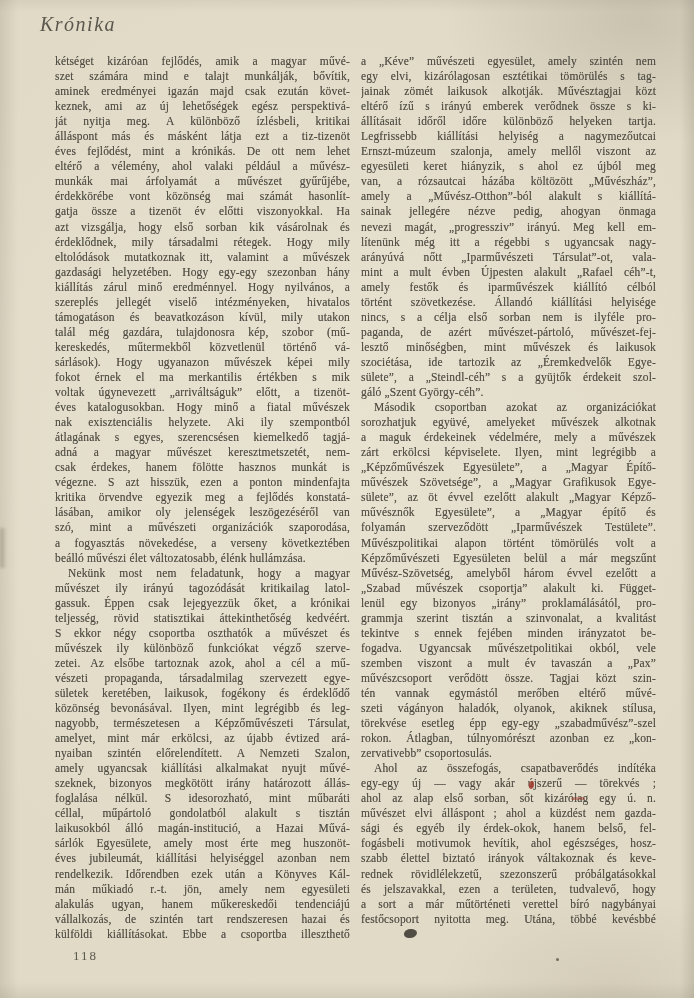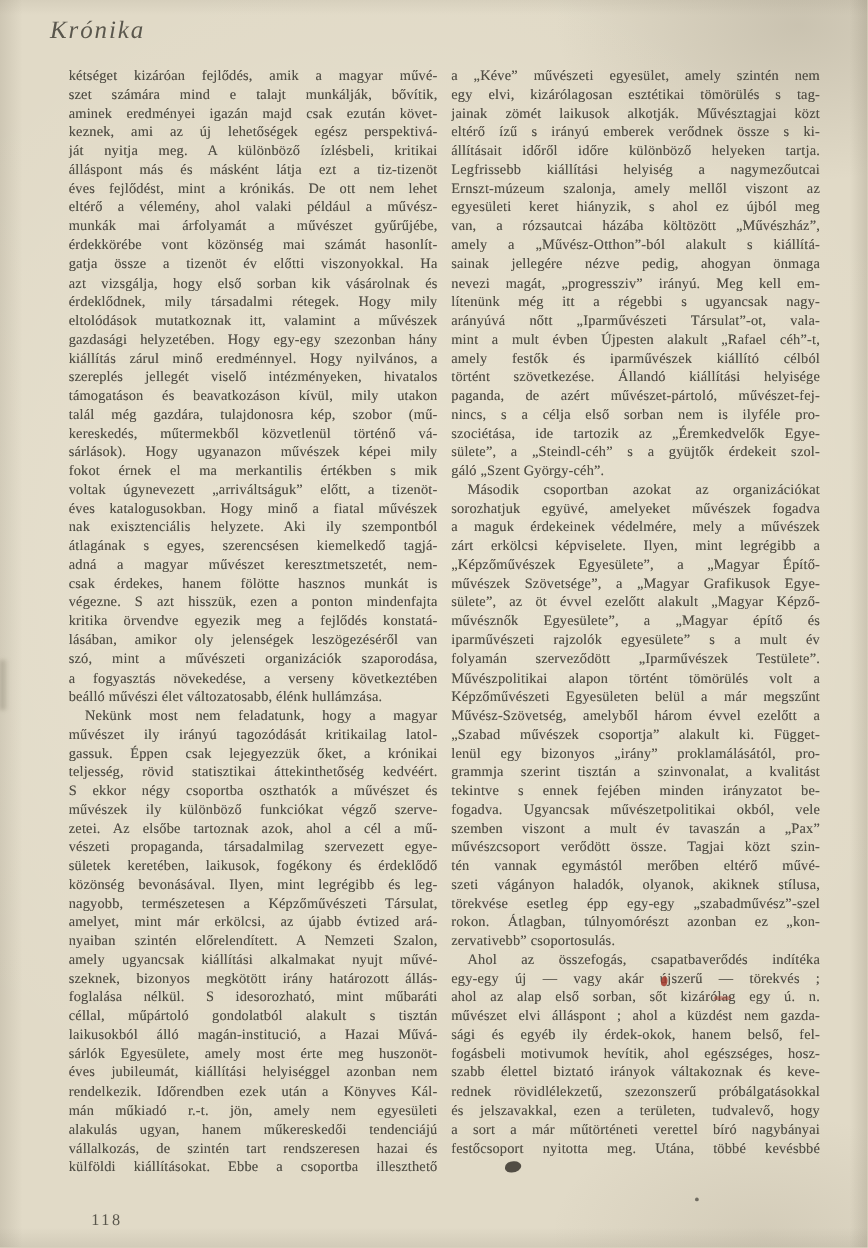--- a/index.html
+++ b/index.html
@@ -63,21 +63,20 @@
   }
   .line{white-space:normal;}
   .line.first{text-indent:13px;}
   .line.endline{text-align-last:left;}
   .page-number{
     position:absolute;
     left:73px;top:948px;
     font-size:13px;
     letter-spacing:2px;
     color:#5a574d;
-    margin-top:20px;
   }
   
   .ink-blot{
     position:absolute;
     left:404px;top:929px;
     width:13px;height:9px;
     background:#332f28;
     border-radius:55% 45% 60% 40%;
     opacity:.82;
     filter:blur(.4px);
@@ -197,34 +196,34 @@
         <div class="line">egyesületi keret hiányzik, s ahol ez újból meg</div>
         <div class="line">van, a rózsautcai házába költözött „Művészház”,</div>
         <div class="line">amely a „Művész-Otthon”-ból alakult s kiállítá-</div>
         <div class="line">sainak jellegére nézve pedig, ahogyan önmaga</div>
         <div class="line">nevezi magát, „progressziv” irányú. Meg kell em-</div>
         <div class="line">lítenünk még itt a régebbi s ugyancsak nagy-</div>
         <div class="line">arányúvá nőtt „Iparművészeti Társulat”-ot, vala-</div>
         <div class="line">mint a mult évben Újpesten alakult „Rafael céh”-t,</div>
         <div class="line">amely festők és iparművészek kiállító célból</div>
         <div class="line">történt szövetkezése. Állandó kiállítási helyisége</div>
+        <div class="line">nincs, s a célja első sorban nem is ilyféle pro-</div>
         <div class="line">paganda, de azért művészet-pártoló, művészet-fej-</div>
-        <div class="line">nincs, s a célja első sorban nem is ilyféle pro-</div>
+        <div class="line">lesztő minőségben, mint művészek és laikusok</div>
         <div class="line">szociétása, ide tartozik az „Éremkedvelők Egye-</div>
         <div class="line">sülete”, a „Steindl-céh” s a gyüjtők érdekeit szol-</div>
         <div class="line endline">gáló „Szent György-céh”.</div>
         <div class="line first">Második csoportban azokat az organizációkat</div>
-        <div class="line">sorozhatjuk együvé, amelyeket művészek fogadva</div>
+        <div class="line">sorozhatjuk együvé, amelyeket művészek alkotnak</div>
         <div class="line">a maguk érdekeinek védelmére, mely a művészek</div>
         <div class="line">zárt erkölcsi képviselete. Ilyen, mint legrégibb a</div>
         <div class="line">„Képzőművészek Egyesülete”, a „Magyar Építő-</div>
         <div class="line">művészek Szövetsége”, a „Magyar Grafikusok Egye-</div>
         <div class="line">sülete”, az öt évvel ezelőtt alakult „Magyar Képző-</div>
         <div class="line">művésznők Egyesülete”, a „Magyar építő és</div>
-        <div class="line">iparművészeti rajzolók egyesülete” s a mult év</div>
         <div class="line">folyamán szerveződött „Iparművészek Testülete”.</div>
         <div class="line">Művészpolitikai alapon történt tömörülés volt a</div>
         <div class="line">Képzőművészeti Egyesületen belül a már megszűnt</div>
         <div class="line">Művész-Szövetség, amelyből három évvel ezelőtt a</div>
         <div class="line">„Szabad művészek csoportja” alakult ki. Függet-</div>
         <div class="line">lenül egy bizonyos „irány” proklamálásától, pro-</div>
         <div class="line">grammja szerint tisztán a szinvonalat, a kvalitást</div>
         <div class="line">tekintve s ennek fejében minden irányzatot be-</div>
         <div class="line">fogadva. Ugyancsak művészetpolitikai okból, vele</div>
         <div class="line">szemben viszont a mult év tavaszán a „Pax”</div>

